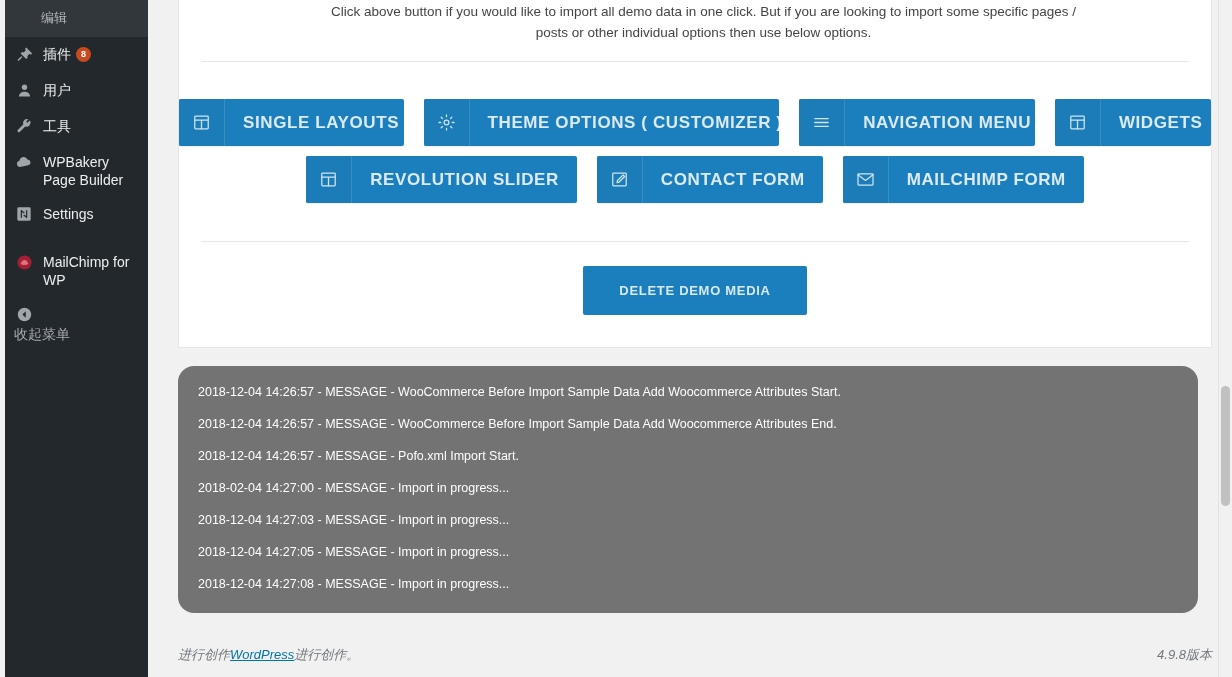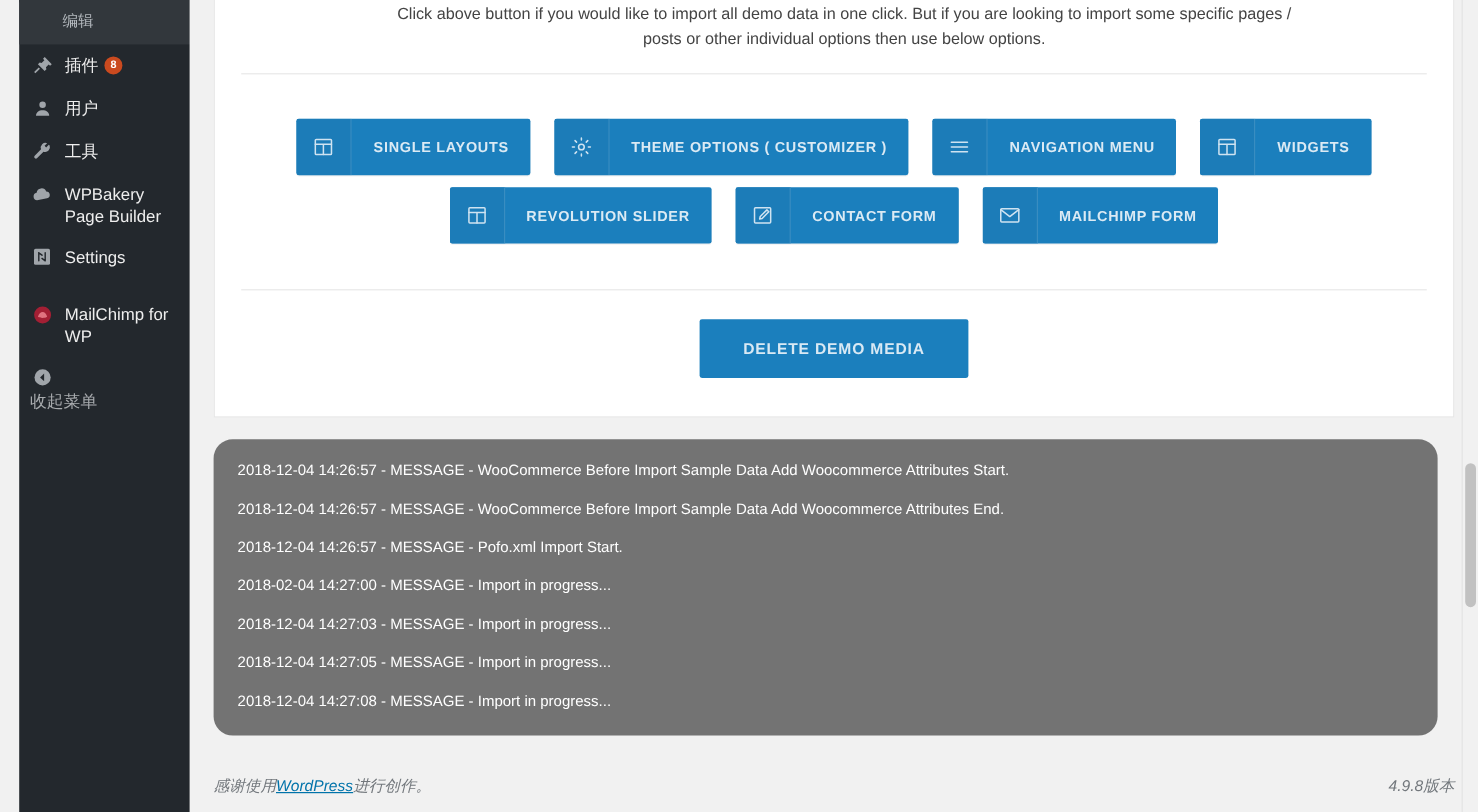--- a/index.html
+++ b/index.html
@@ -6,21 +6,21 @@
   body{
     width:1232px;height:677px;overflow:hidden;
     background:#f1f1f1;
     font-family:"Liberation Sans","DejaVu Sans",sans-serif;
     -webkit-font-smoothing:antialiased;
   }
   .screen{position:relative;width:1232px;height:677px;}
 
   
   .sidebar{
-    position:absolute;left:16px;top:0;width:143px;height:677px;
+    position:absolute;left:5px;top:0;width:143px;height:677px;
     background:#23282d;color:#fff;overflow:hidden;
   }
   .sb-item{
     position:relative;display:flex;align-items:flex-start;
     padding:8px 0 8px 9px;font-size:14px;line-height:18px;
     color:#eee;cursor:pointer;
   }
   .sb-item.sub{background:#32373c;color:#b4b9be;padding-left:36px;font-size:13px;}
   .sb-item .ic{
     width:20px;min-width:20px;height:20px;margin-right:9px;
@@ -72,21 +72,21 @@
     display:flex;align-items:stretch;height:47px;
     background:#1b7fbd;border-radius:2px;overflow:hidden;cursor:pointer;
     box-shadow:0 1px 0 rgba(0,0,0,.06);
   }
   .ibtn .iconbox{
     width:45px;min-width:45px;display:flex;align-items:center;justify-content:center;
     background:#1c7cb8;border-right:1px solid rgba(255,255,255,.13);
   }
   .ibtn .lbl{
     display:flex;align-items:center;padding:16px 18px;
-    color:#dbeaf4;font-size:12px;font-weight:700;letter-spacing:.6px;
+    color:#dbeaf4;font-size:17px;font-weight:700;letter-spacing:.6px;
     white-space:nowrap;
   }
 
   .delwrap{position:absolute;left:0;right:0;top:275px;display:flex;justify-content:center;}
   .delbtn{
     background:#1b7fbd;color:#d9e9f4;border:none;border-radius:2px;
     padding:0 36px;height:49px;font-size:13px;font-weight:700;letter-spacing:.7px;
     font-family:inherit;cursor:pointer;
   }
 
@@ -287,21 +287,21 @@
         <div class="logline">2018-12-04 14:26:57 - MESSAGE - WooCommerce Before Import Sample Data Add Woocommerce Attributes End.</div>
         <div class="logline">2018-12-04 14:26:57 - MESSAGE - Pofo.xml Import Start.</div>
         <div class="logline">2018-02-04 14:27:00 - MESSAGE - Import in progress...</div>
         <div class="logline">2018-12-04 14:27:03 - MESSAGE - Import in progress...</div>
         <div class="logline">2018-12-04 14:27:05 - MESSAGE - Import in progress...</div>
         <div class="logline">2018-12-04 14:27:08 - MESSAGE - Import in progress...</div>
       </div>
 
     <div class="footer">
       <div>
-        <span>感谢使用</span><a href="#">WordPress</a><span>进行创作。</span>
+        <span>进行创作</span><a href="#">WordPress</a><span>进行创作。</span>
       </div>
       <div class="ver">4.9.8版本</div>
     </div>
   </div>
 
   <div class="vscroll">
     <div class="vthumb"></div>
   </div>
 </div>
 

